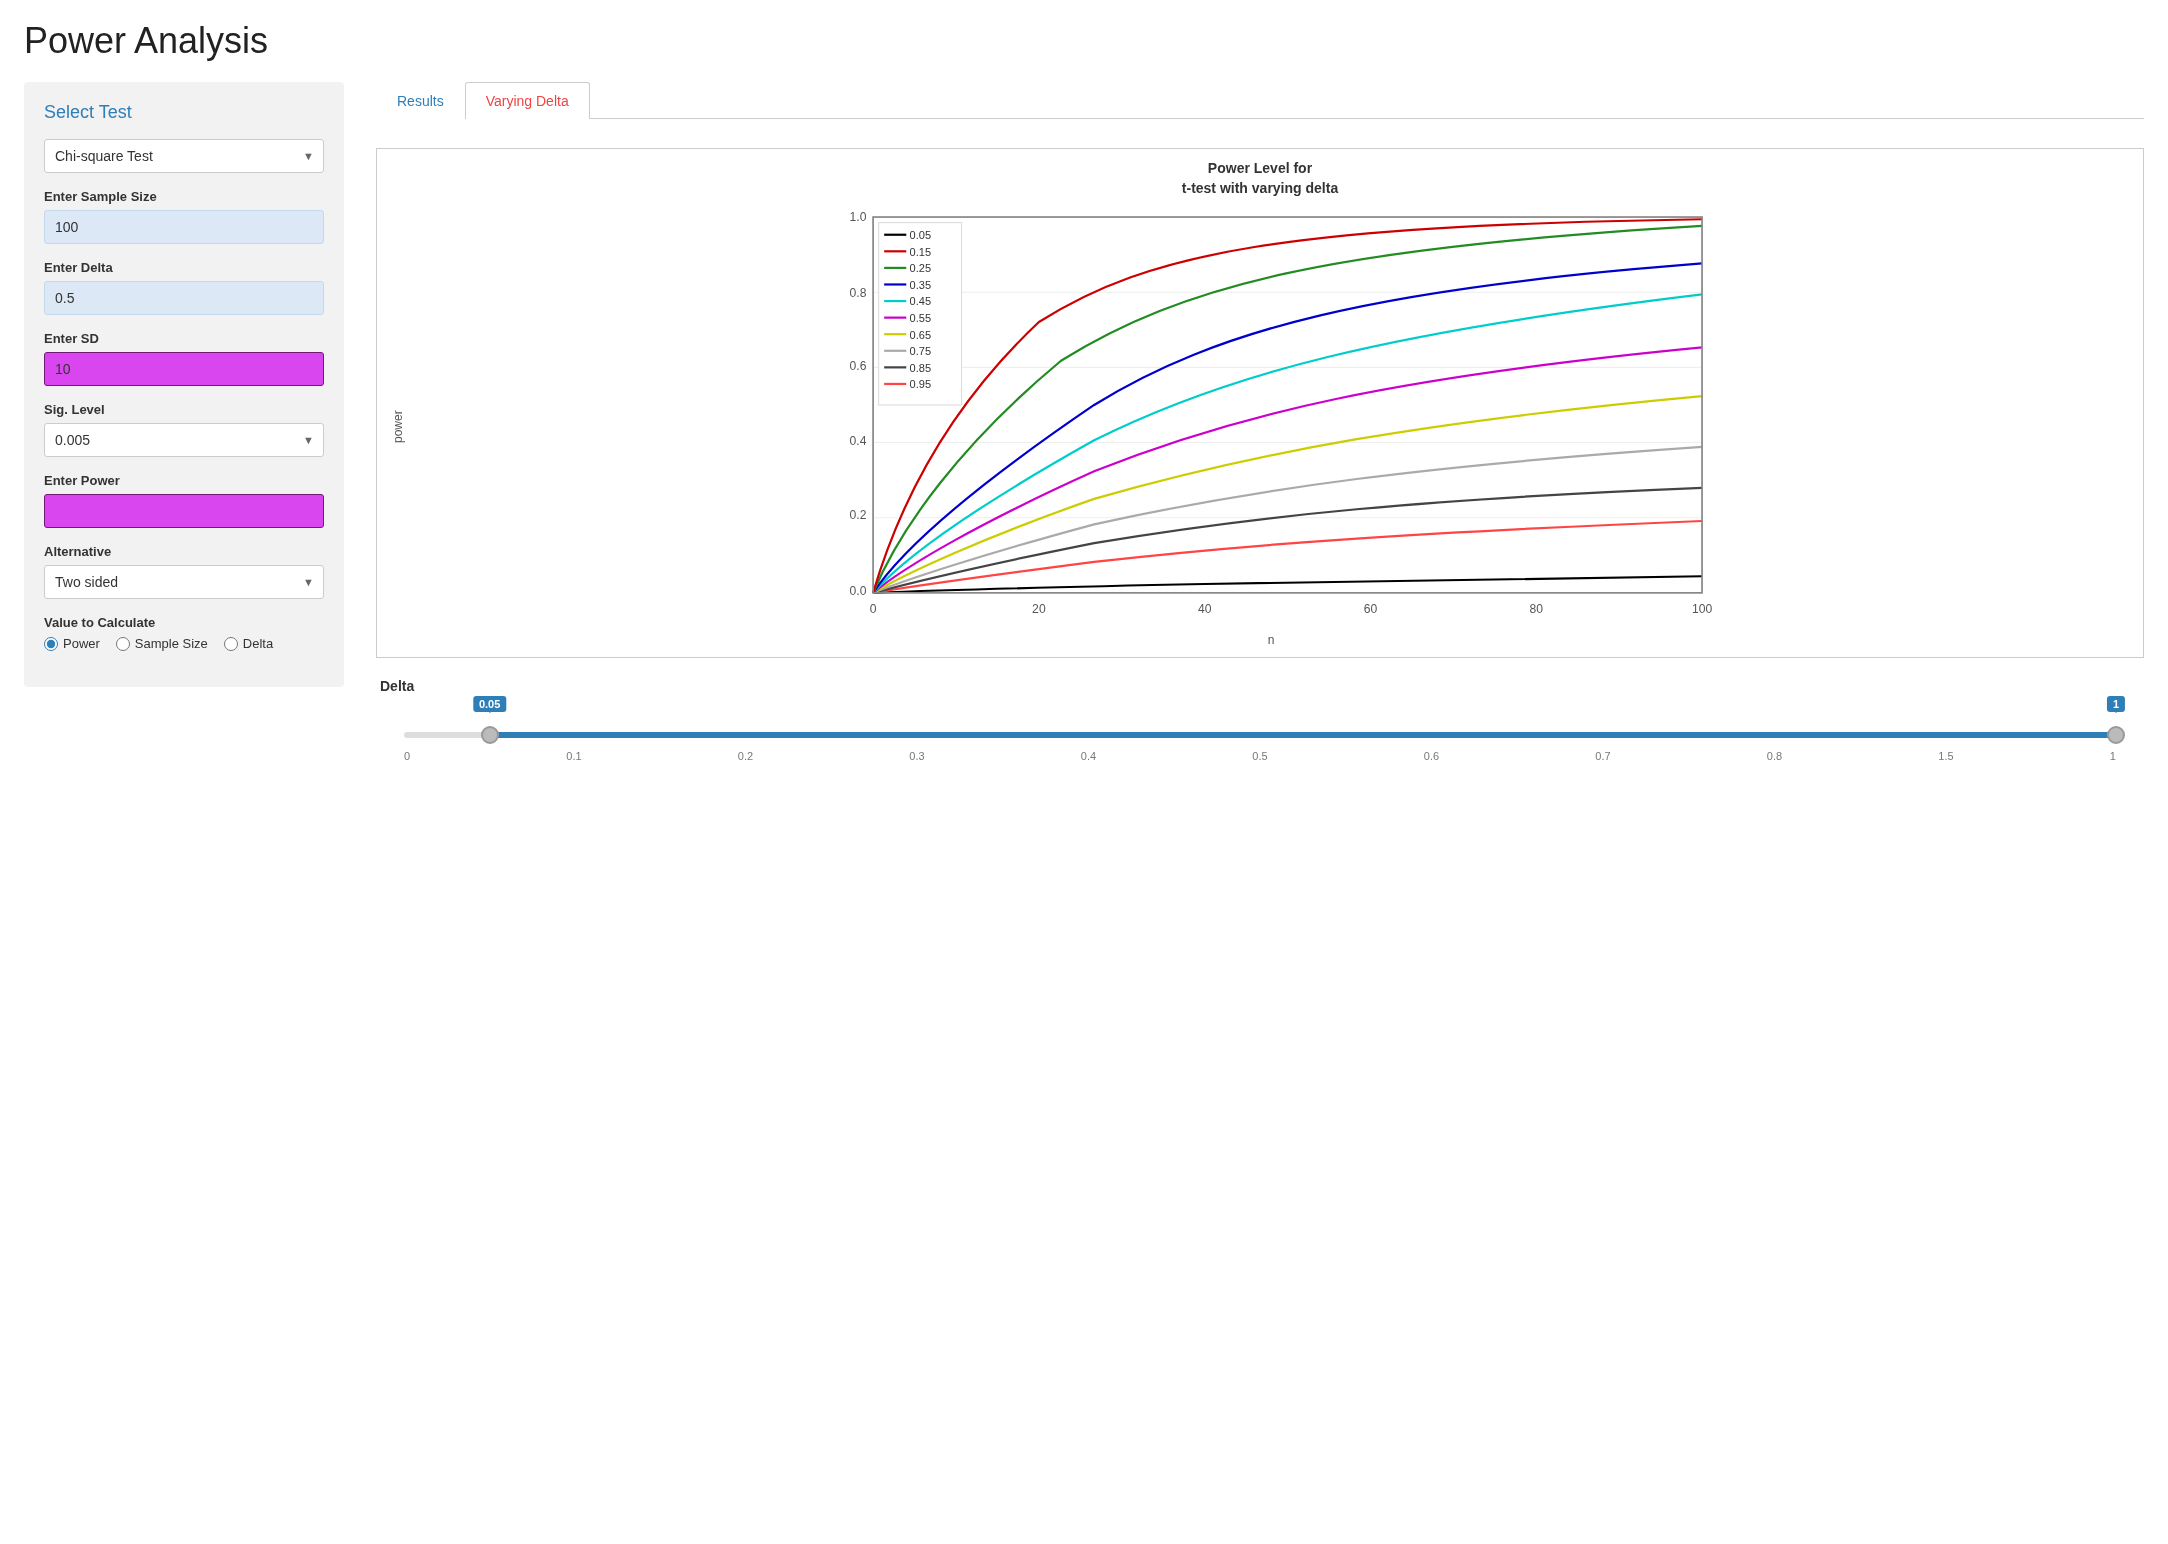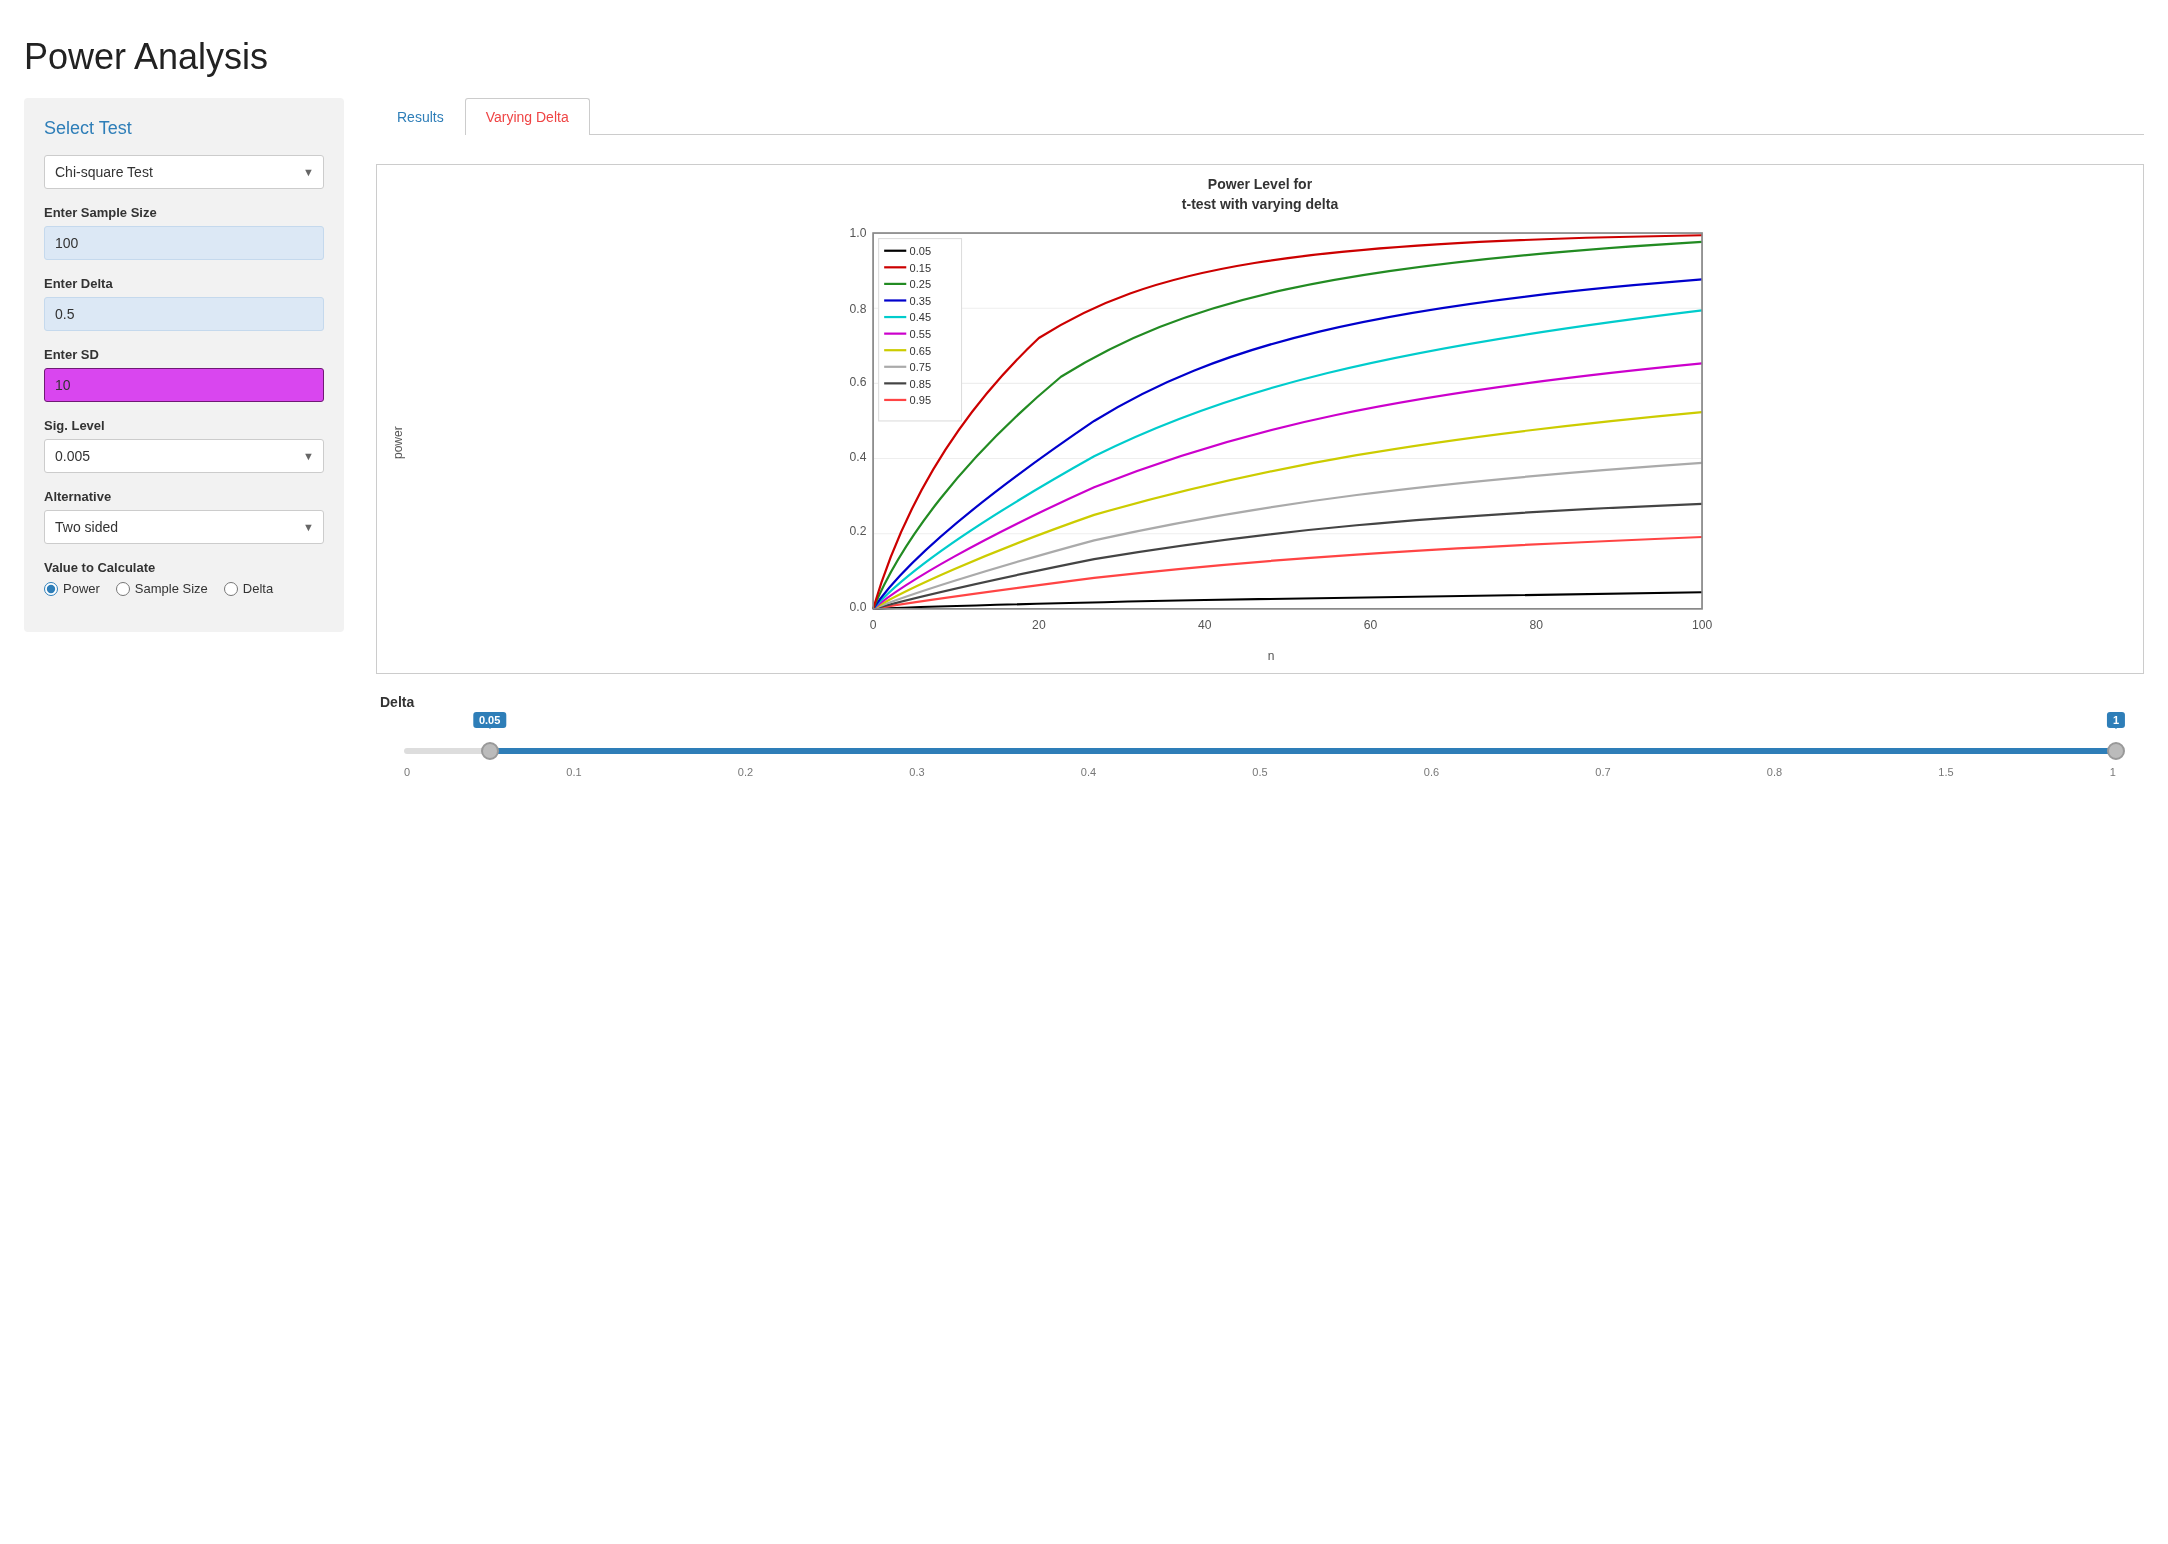--- a/index.html
+++ b/index.html
@@ -1,20 +1,20 @@
 <!DOCTYPE html>
 <html><head>
   <meta charset="utf-8">
   <style>
     * { box-sizing: border-box; margin: 0; padding: 0; }
     body { font-family: -apple-system, BlinkMacSystemFont, 'Segoe UI', Arial, sans-serif; background: #fff; color: #333; font-size: 14px; }
     
     .page { padding: 20px 24px; }
     
-    .page-title { font-size: 36px; font-weight: 300; color: #222; margin-bottom: 20px; margin-top: 16px; }
+    .page-title { font-size: 36px; font-weight: 300; color: #222; margin-bottom: 20px; }
     
     .main-layout { display: flex; gap: 32px; align-items: flex-start; }
     
     
     .left-panel { width: 320px; flex-shrink: 0; background: #f2f2f2; border-radius: 4px; padding: 20px; }
     
     .select-test-label { color: #2e7eb8; font-size: 18px; font-weight: 500; margin-bottom: 16px; }
     
     .form-group { margin-bottom: 16px; }
     .form-label { font-weight: 700; font-size: 13px; margin-bottom: 6px; display: block; }
@@ -106,20 +106,24 @@
           <select class="form-select">
             <option>0.001</option>
             <option selected="">0.005</option>
             <option>0.01</option>
             <option>0.05</option>
             <option>0.1</option>
           </select>
         </div>
       </div>
 
+      <div class="form-group">
+        <label class="form-label">Enter Power</label>
+        <input type="text" class="form-input form-input-white" value="" style="">
+      </div>
 
       <div class="form-group">
         <label class="form-label">Alternative</label>
         <div class="select-wrapper">
           <select class="form-select">
             <option selected="">Two sided</option>
             <option>One sided (greater)</option>
             <option>One sided (less)</option>
           </select>
         </div>

